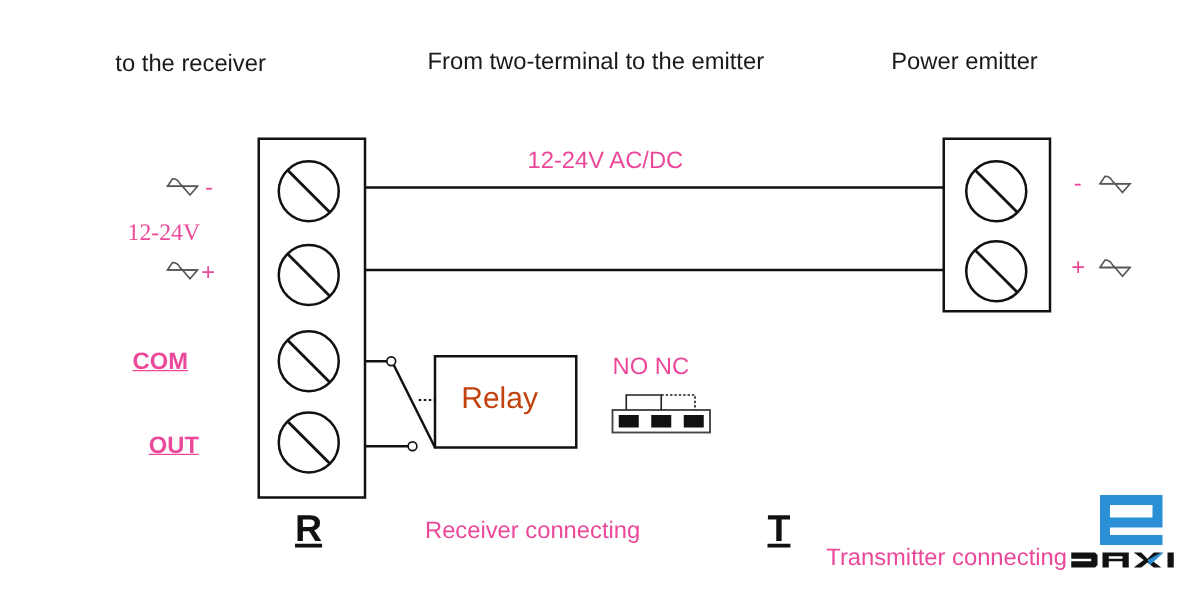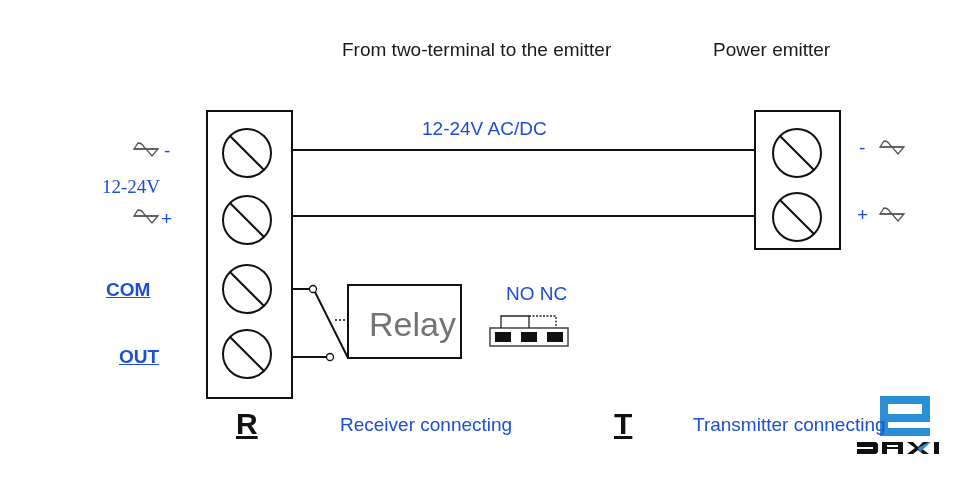--- a/index.html
+++ b/index.html
@@ -1,19 +1,19 @@
 <!DOCTYPE html>
 <html><head>
   <meta charset="utf-8">
   <style>
     html, body { margin: 0; padding: 0; background: #ffffff; }
     body { width: 960px; height: 480px; position: relative; overflow: hidden; font-family: "Liberation Sans", sans-serif; color: #111; }
     .abs { position: absolute; white-space: nowrap; text-align: center; }
     .hdr { font-size: 19px; color: #1a1a1a; }
-    .lbl { font-size: 19px; color: #1d4ed8; }
+    .lbl { font-size: 19px; color: #ec4899; }
     .bold { font-weight: bold; text-decoration: underline; }
     svg.diagram { position: absolute; left: 0; top: 0; }
     .t-center { text-align: center; }
   </style>
 </head>
 <body>
 
 <svg class="diagram" width="960" height="480" viewBox="0 0 960 480">
   <defs>
     <g id="screw">
@@ -70,34 +70,35 @@
     <path d="M882,442 L903,442 L903,454 L898,454 L898,449 L887,449 L887,454 L882,454 Z M887,445 L887,447 L898,447 L898,445 Z" fill="#111" fill-rule="evenodd"></path>
 
     <path d="M907,442 L913,442 L918,447 L923,442 L929,442 L921,448 L929,454 L923,454 L918,450 L913,454 L907,454 L915,448 Z" fill="#111"></path>
     <path d="M918,448 L929,442 L931,442 L920,452 Z" fill="#2b8fd6"></path>
 
     <rect x="934" y="442" width="5" height="12" fill="#111"></rect>
   </g>
 </svg>
 
 <div class="abs hdr t-center" style="left:40px; top:38px; width:225px; line-height:28px;">
+  <div>to the receiver</div>
 </div>
 <div class="abs hdr" style="left:342px; top:39px;">From two-terminal to the emitter</div>
 <div class="abs hdr" style="left:713px; top:39px;">Power emitter</div>
 
 <div class="abs lbl" style="left:422px; top:118px;">12-24V AC/DC</div>
 
 <div class="abs lbl" style="left:164px; top:140px;">-</div>
 <div class="abs lbl" style="left:102px; top:176px;font-family:Liberation Serif, serif;">12-24V</div>
 <div class="abs lbl" style="left:161px; top:208px;">+</div>
 <div class="abs lbl bold" style="left:106px; top:279px;">COM</div>
 <div class="abs lbl bold" style="left:108px; top:346px;margin-left:11px;">OUT</div>
 
 <div class="abs lbl" style="left:859px; top:137px;">-</div>
 <div class="abs lbl" style="left:857px; top:204px;">+</div>
 
-<div class="abs" style="left:369px; top:305px; font-size:34px; color:#737373;">Relay</div>
-<div class="abs lbl" style="left:490px; top:283px;margin-left:16px;">NO NC</div>
+<div class="abs" style="left:369px; top:305px; font-size:24px; color:#c2410c;">Relay</div>
+<div class="abs lbl" style="left:490px; top:283px;">NO NC</div>
 
 <div class="abs bold" style="left:236px; top:407px; font-size:30px;">R</div>
 <div class="abs lbl" style="left:296px; top:414px;margin-left:44px;">Receiver connecting</div>
 <div class="abs bold" style="left:614px; top:407px; font-size:30px;">T</div>
-<div class="abs lbl" style="left:661px; top:414px;margin-left:32px;">Transmitter connecting</div>
+<div class="abs lbl" style="left:661px; top:436px;">Transmitter connecting</div>
 
 </body></html>

